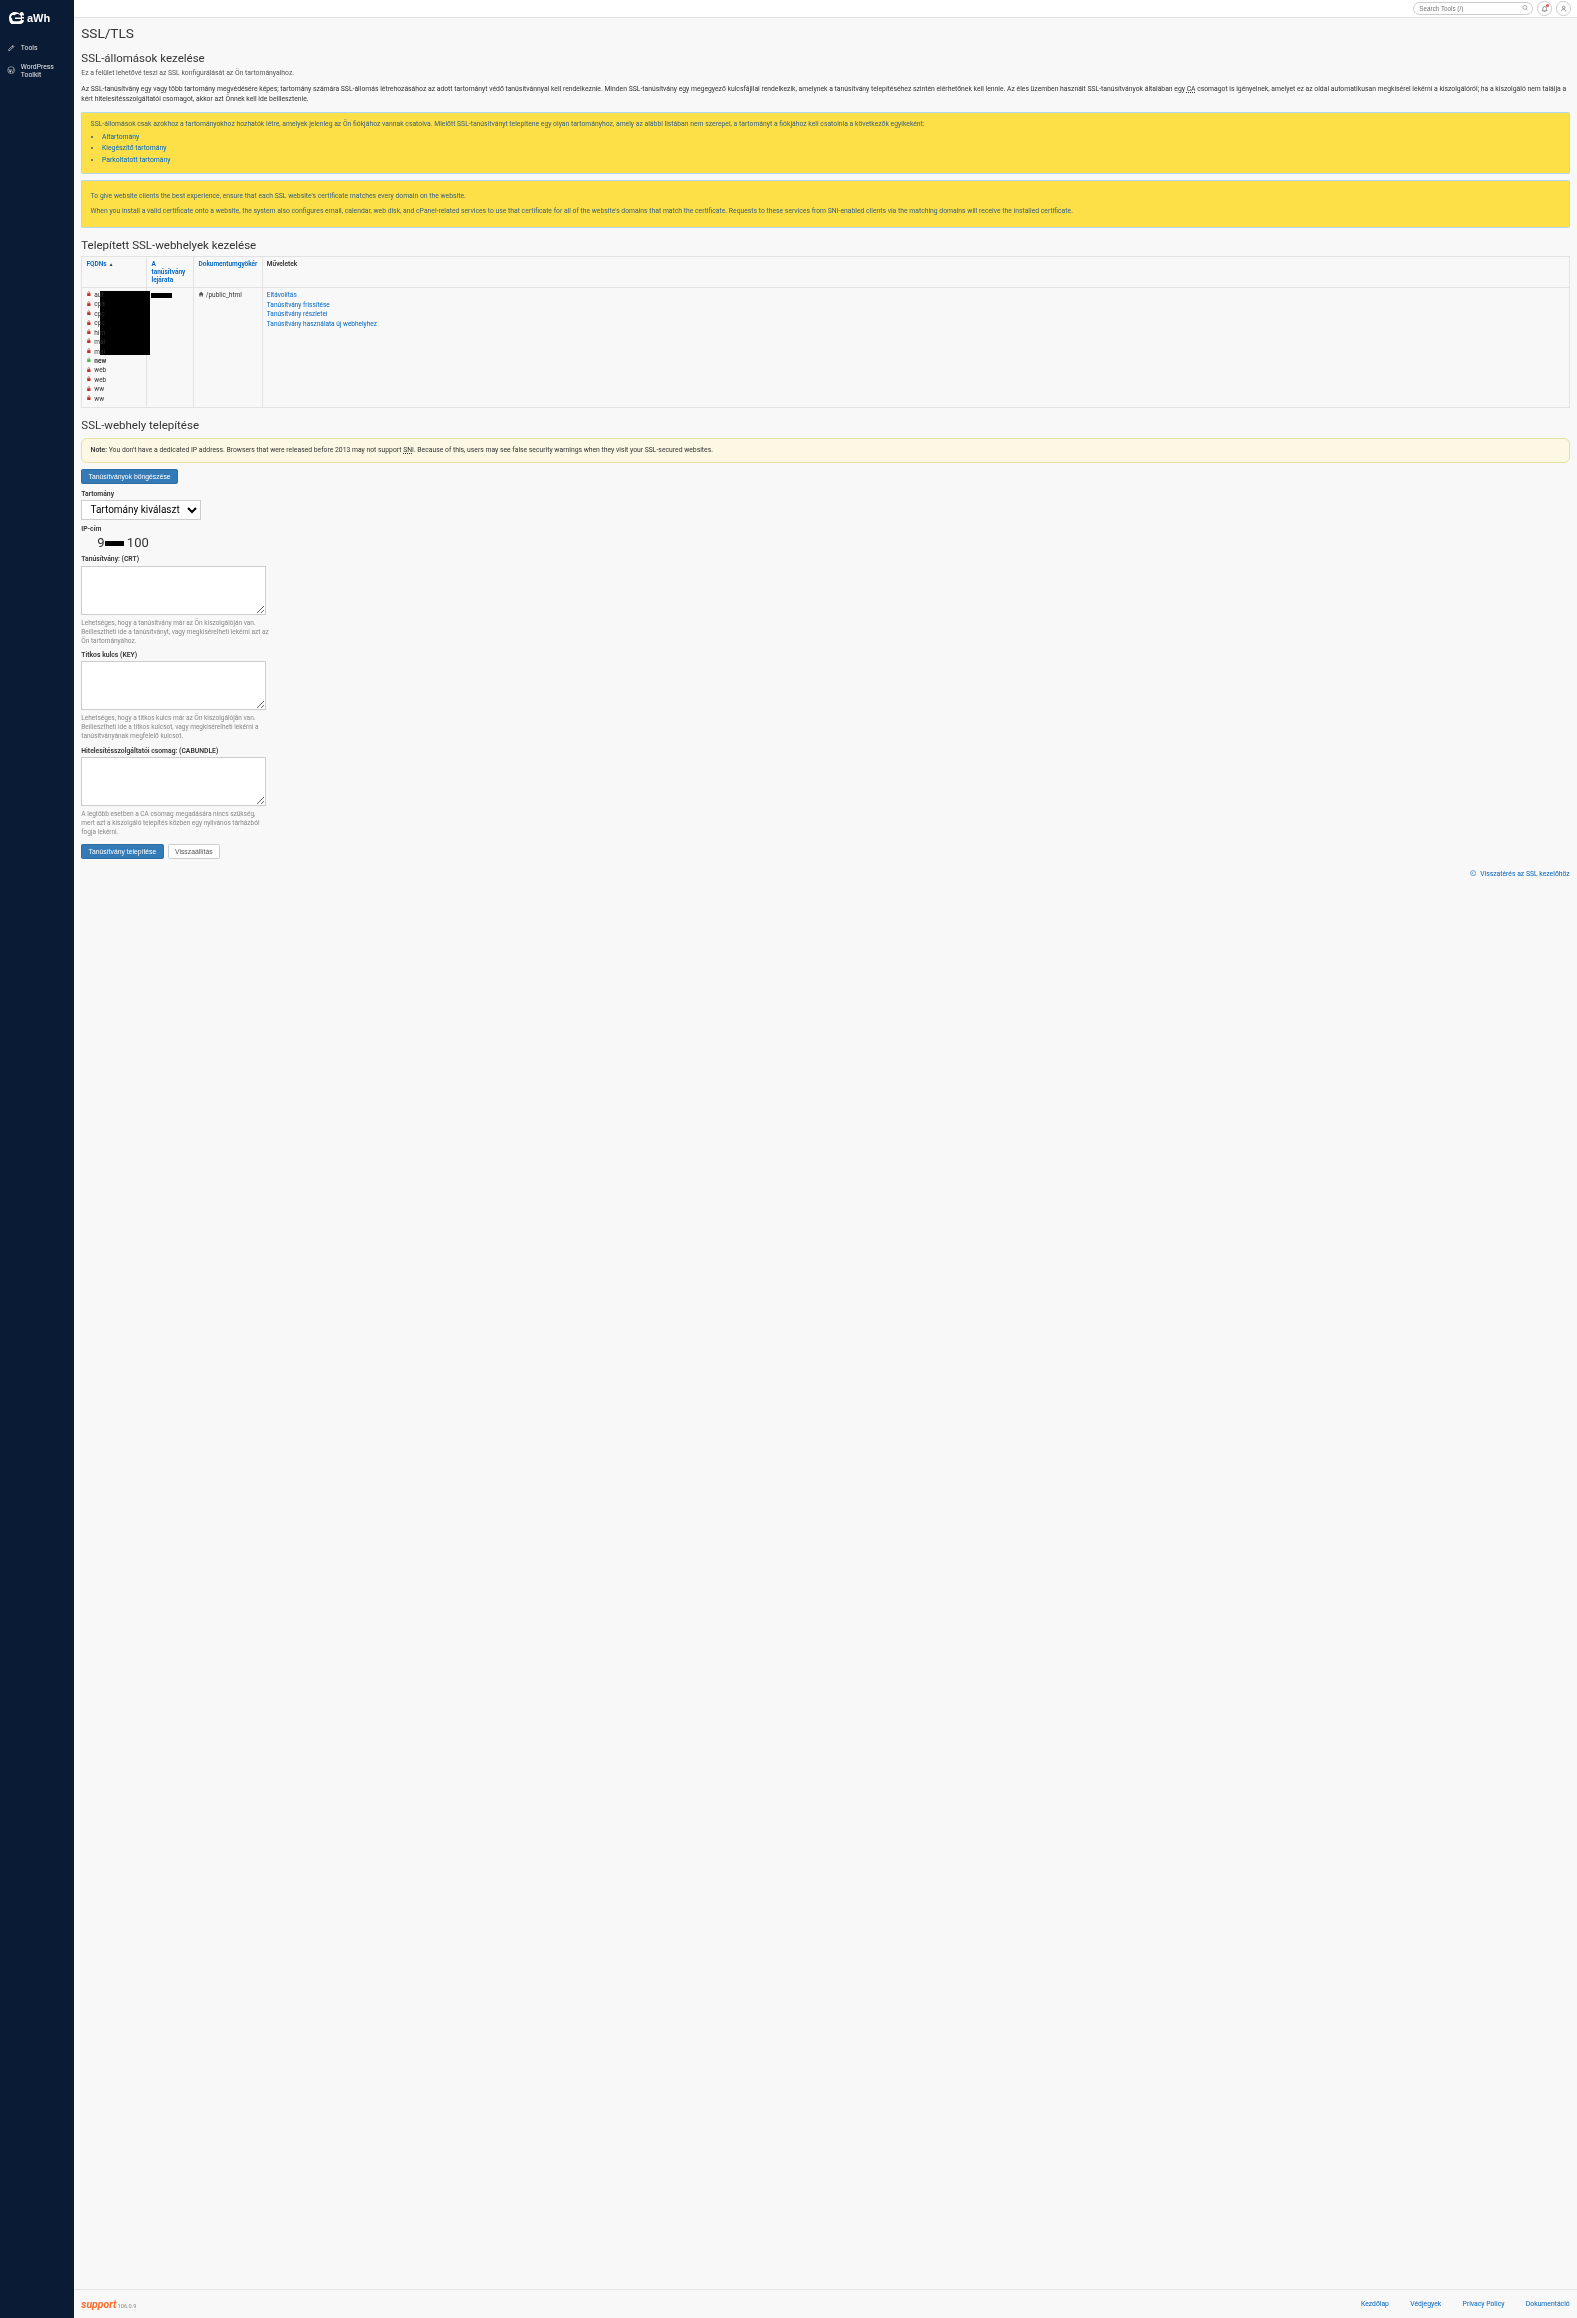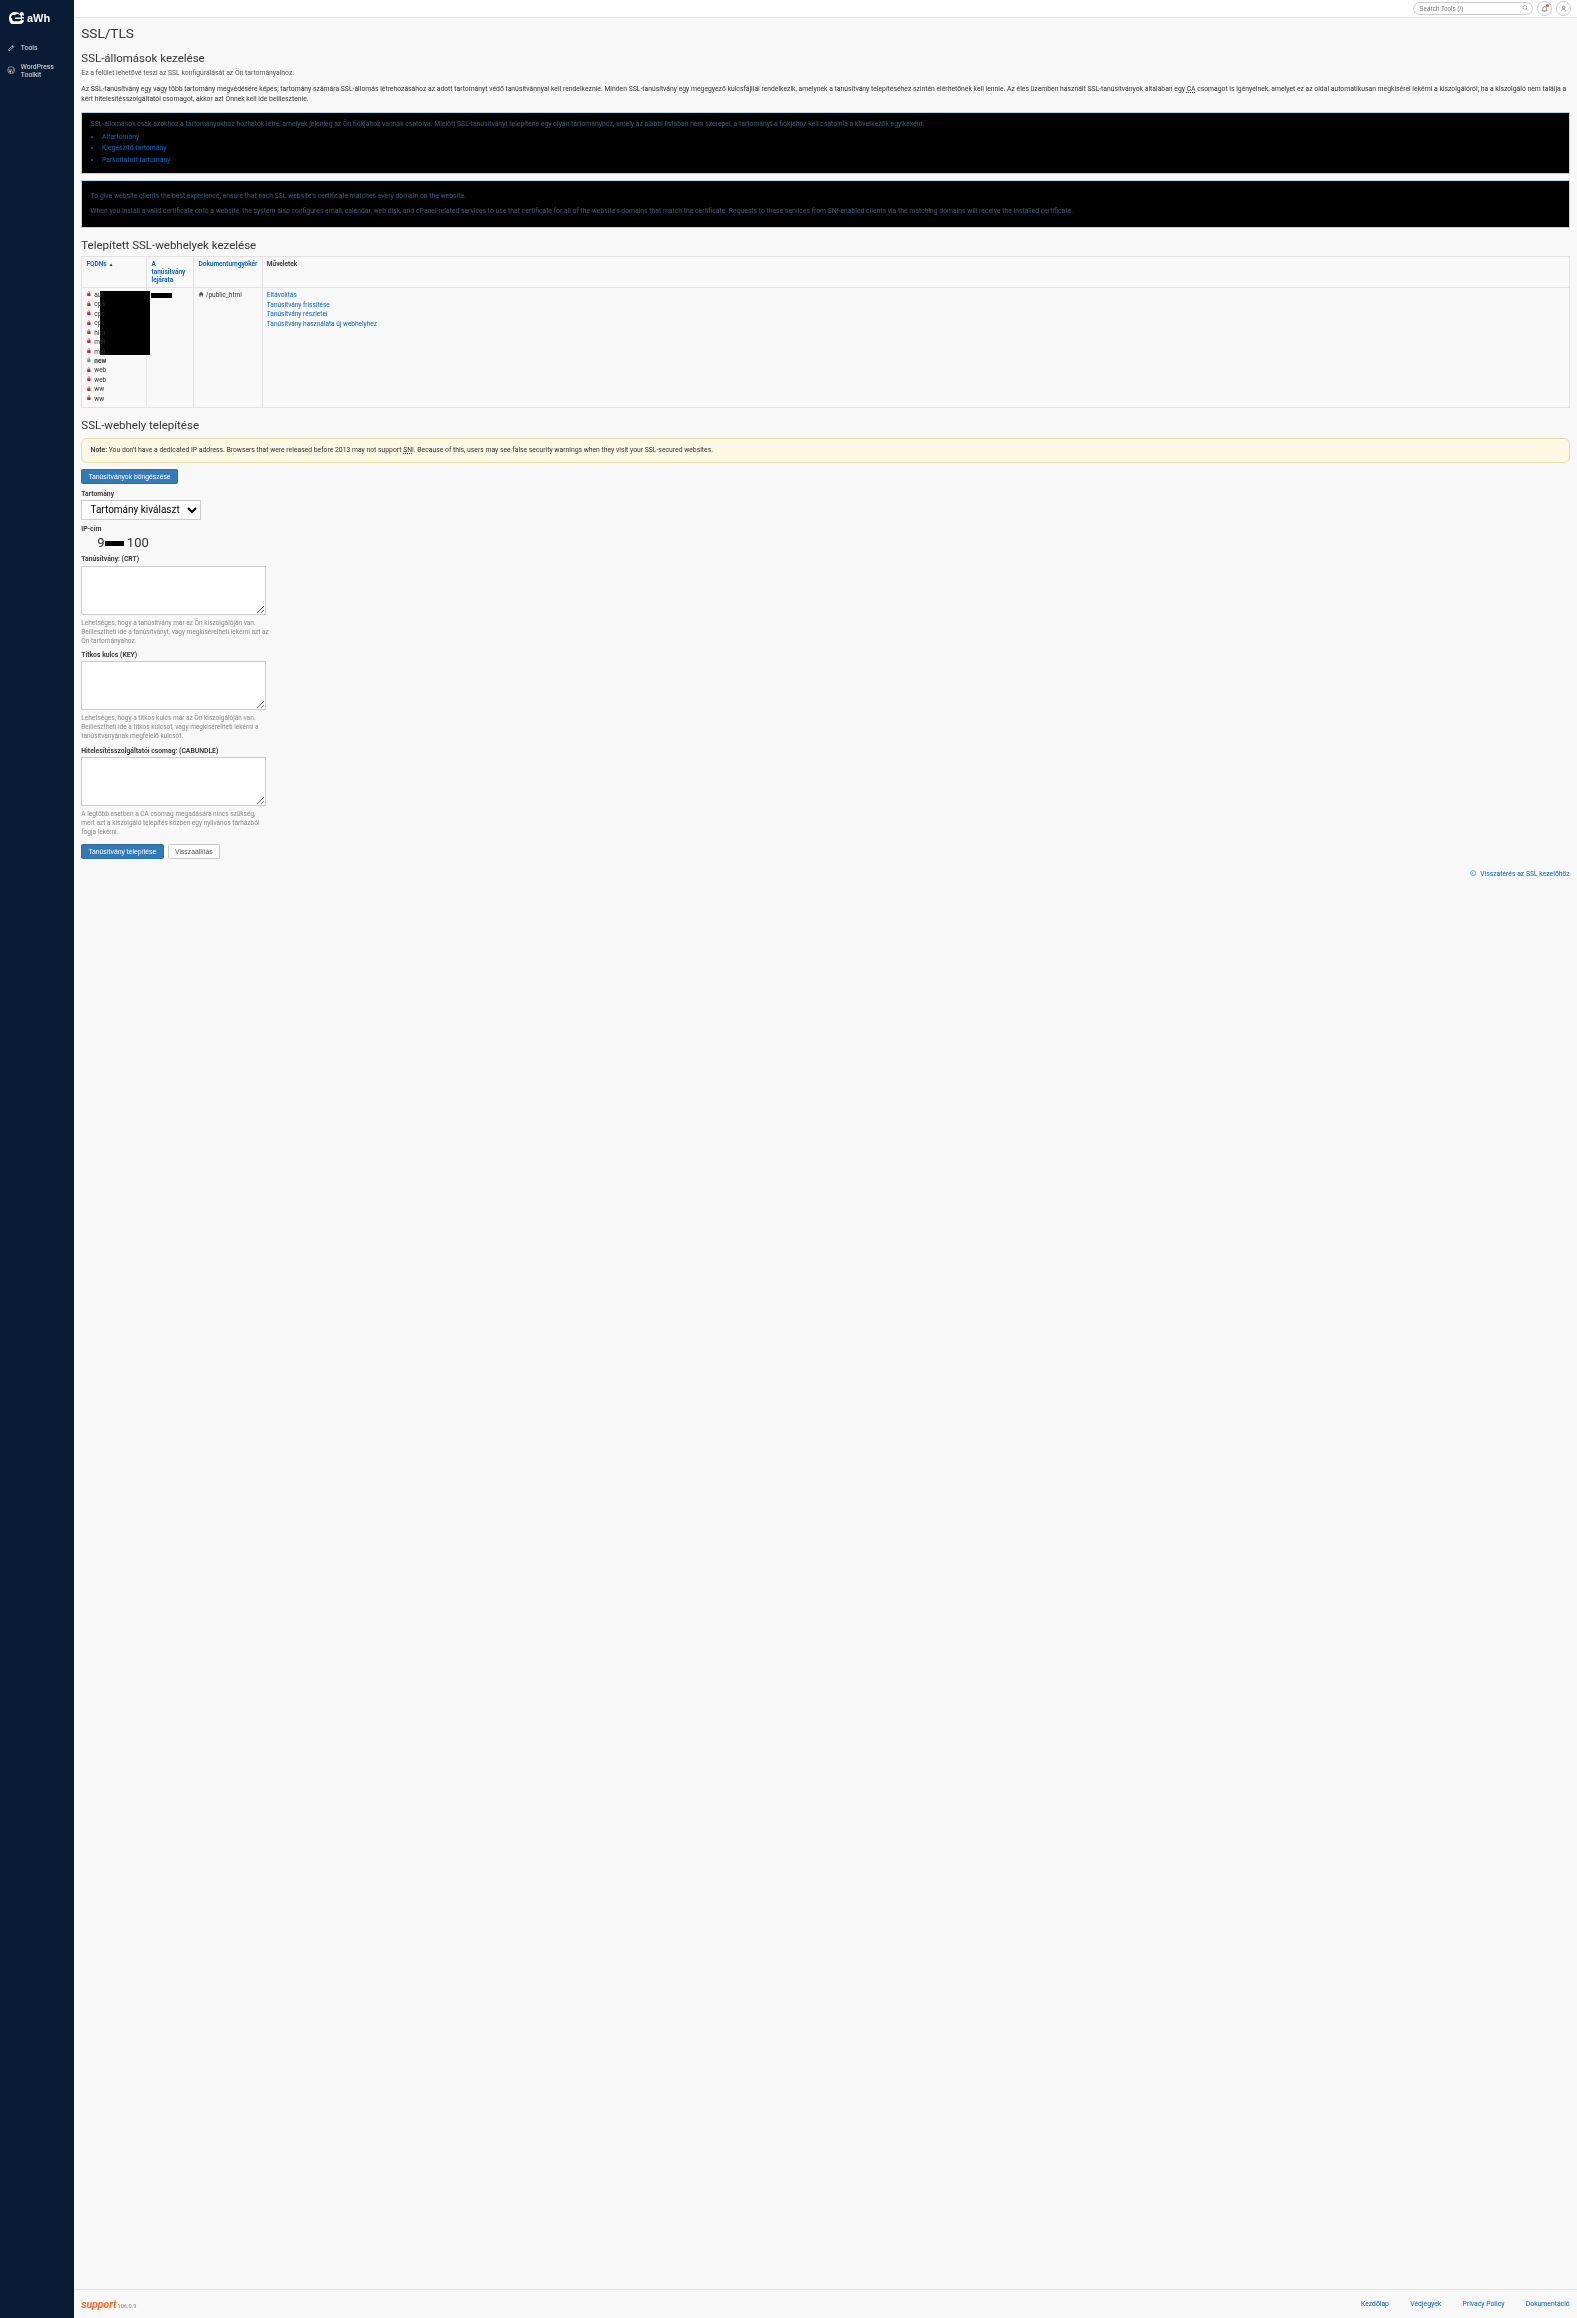--- a/index.html
+++ b/index.html
@@ -29,21 +29,21 @@
     
     .content { flex: 1; padding: 7.3px 7.3px 15.7px; max-width: 100%; }
     h1 { font-size: 13.6px; font-weight: 400; color: #333; margin-bottom: 6.3px; }
     h2 { font-size: 11.5px; font-weight: 400; color: #333; margin: 9.4px 0 4.2px; }
 
     .desc { color: #555; margin-bottom: 7.3px; }
     .paragraph { margin: 7.3px 0; color: #333; line-height: 1.5; }
     abbr { text-decoration: underline dotted; cursor: help; }
 
     .alert { border: 0.5px solid; border-radius: 1.6px; padding: 6.3px 8.3px; margin: 6.3px 0; line-height: 1.55; }
-    .alert-info { background: #000000; border-color: #b0d8f1; color: #3a5f7d; }
+    .alert-info { background: #fde047; border-color: #b0d8f1; color: #3a5f7d; }
     .alert-info ul { margin: 2.1px 0 0 11.5px; }
     .alert-info li { margin: 1px 0; }
     .alert-info a { color: #0064c1; }
     .alert-info p { margin: 4.2px 0; }
 
     .alert-warn { background: #fdf8e4; border-color: #e8dfa7; border-radius: 6px; }
     .alert-warn strong { font-weight: 600; }
 
     
     .ssl-table { width: 100%; border-collapse: collapse; margin-top: 3.1px; }

